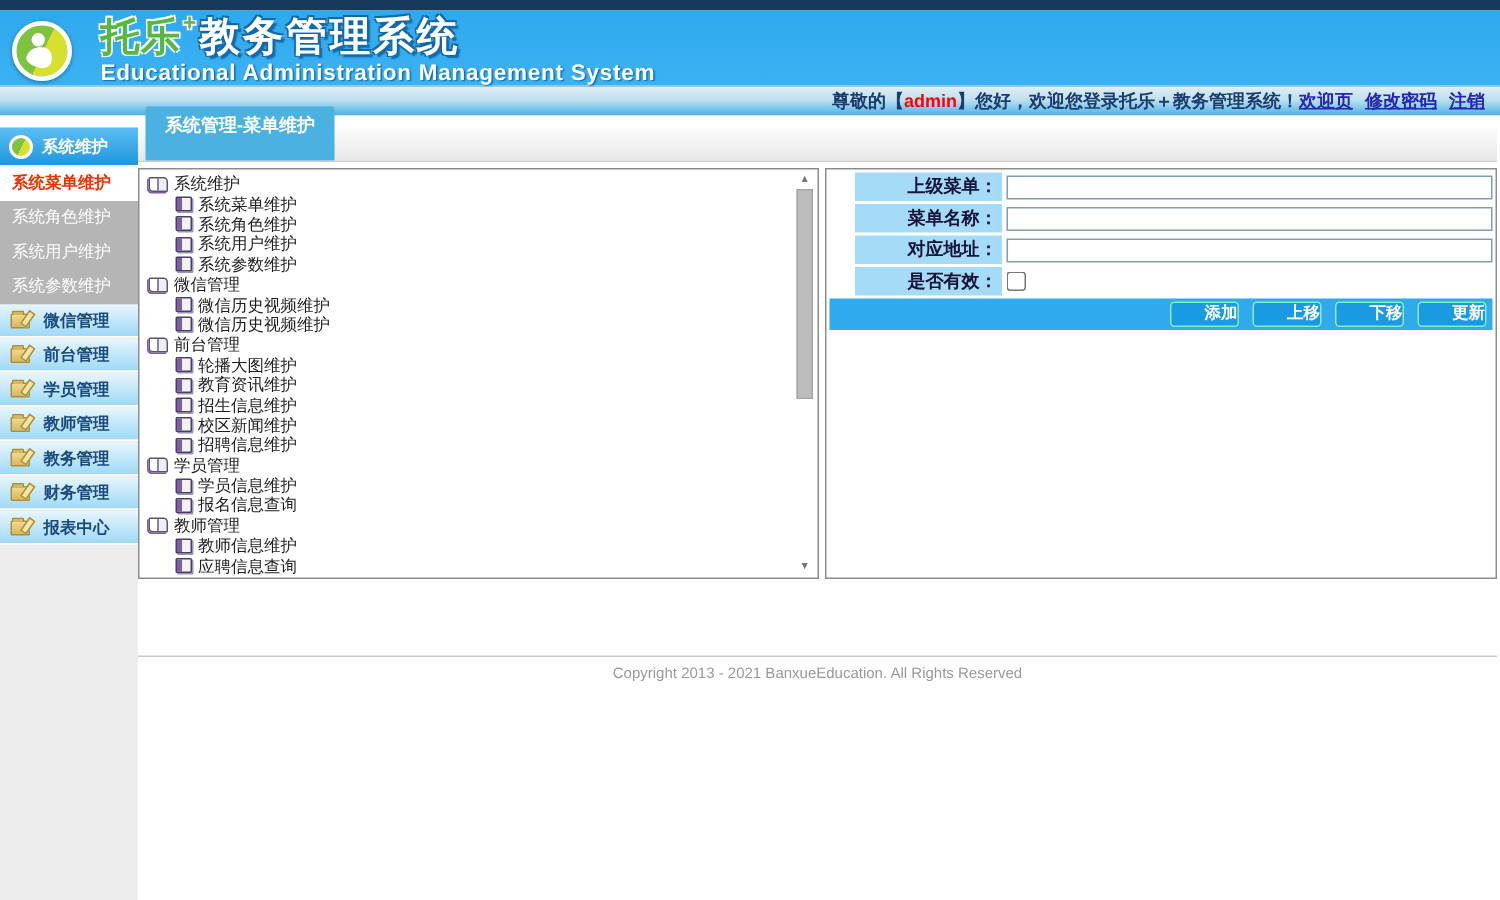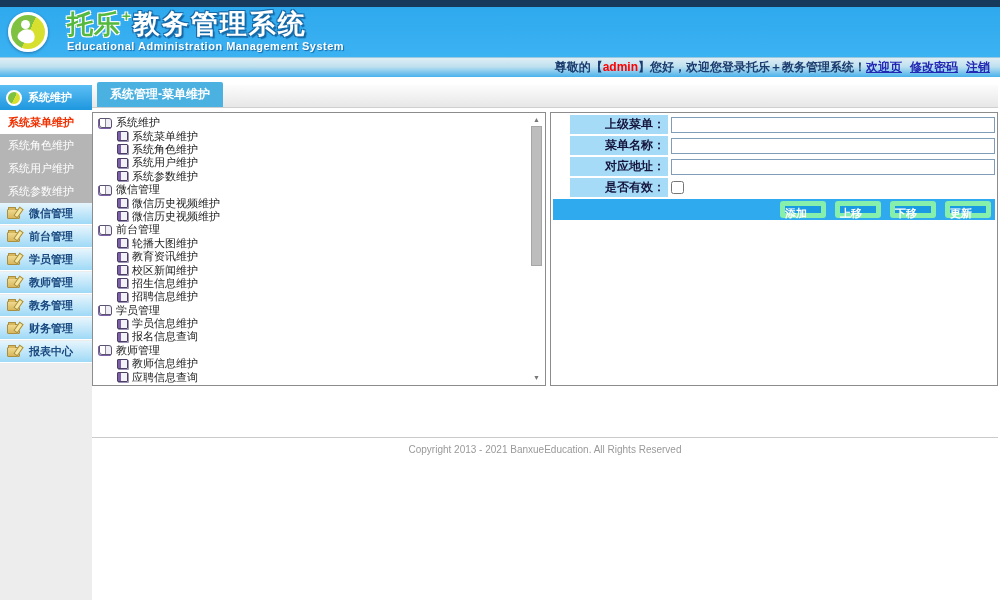--- a/index.html
+++ b/index.html
@@ -18,21 +18,21 @@
   .logo-circle::after { content:""; position:absolute; left:7px; top:14px; width:17px; height:14px;
     background:#fff; border-radius:60% 40% 50% 50%/70% 60% 40% 30%; transform:rotate(18deg); }
   .brand-block { margin-left:19px; line-height:1; }
   .brand-line { display:flex; align-items:flex-start; }
   .brand-cn { font-size:26px; font-weight:bold; color:#55B83F; letter-spacing:1px;
     text-shadow:-1px -1px 0 #fff,1px -1px 0 #fff,-1px 1px 0 #fff,1px 1px 0 #fff; }
   .brand-plus { font-size:15px; font-weight:bold; color:#55B83F; margin:-3px 2px 0 1px;
     text-shadow:-1px -1px 0 #fff,1px -1px 0 #fff,-1px 1px 0 #fff,1px 1px 0 #fff; }
   .brand-title { font-size:27px; font-weight:bold; color:#fff; letter-spacing:2px;
     text-shadow:-1px -1px 0 #1568A6,1px -1px 0 #1568A6,-1px 1px 0 #1568A6,2px 2px 1px #1568A6; }
-  .brand-sub { font-size:11px; font-weight:bold; color:#fff; margin-top:3px; letter-spacing:.5px;
+  .brand-sub { font-size:15px; font-weight:bold; color:#fff; margin-top:3px; letter-spacing:.5px;
     text-shadow:1px 1px 1px #1568A6; }
 
   
   .welcome-bar { height:20px; background:linear-gradient(#DFEDF4,#BFE0EF 45%,#49B2EC);
     border-top:1px solid #9CC9E0; display:flex; align-items:center; justify-content:flex-end;
     padding:0 10px 0 8px; font-size:12px; font-weight:bold; color:#1B3C6E; }
   .admin-name { color:#F00; }
   .welcome-links { display:flex; gap:8px; }
   .welcome-links a { color:#2328B4; text-decoration:underline; font-weight:bold; font-size:12px; }
 
@@ -60,21 +60,21 @@
     background:#D9B75C; border:1px solid #A98F3F; border-bottom:none; border-radius:1px 1px 0 0; }
   .side-item .folder::after { content:""; position:absolute; right:-2px; top:-3px; width:3px; height:9px;
     background:#F5E6A0; border:1px solid #A98F3F; transform:rotate(35deg); }
   .side-item span.lbl { font-size:11px; font-weight:bold; color:#1A4A80; }
 
   
   .main { flex:1; display:flex; flex-direction:column; padding-right:2px; }
   .tab-bar { height:23px; background:linear-gradient(#FCFCFC,#E7E7E7); border-bottom:1px solid #CFCFCF;
     display:flex; align-items:flex-end; padding-left:5px; }
   .tab-active { background:#4BB1E1; color:#fff; font-size:12px; font-weight:bold;
-    padding:4px 13px 4px 13px; border-radius:2px 2px 0 0; cursor:pointer; }
+    padding:4px 13px 15px 13px; border-radius:2px 2px 0 0; cursor:pointer; }
 
   .panels { display:flex; gap:4px; margin-top:4px; height:274px; }
   .tree-panel { width:454px; border:1px solid #8C8C8C; background:#fff; position:relative;
     overflow:hidden; padding-top:3px; flex:none; }
   .tree-row { height:13.4px; display:flex; align-items:center; font-size:11px; color:#1c1c1c;
     white-space:nowrap; cursor:pointer; }
   .tree-row.parent { padding-left:6px; font-weight:normal; }
   .tree-row.child { padding-left:24px; }
   .icon-book-open { width:13px; height:10px; flex:none; margin-right:4px; border:1px solid #5a5470;
     background:linear-gradient(90deg,#fff 44%,#8a8698 44%,#8a8698 56%,#efeef4 56%);
@@ -93,22 +93,22 @@
   .form-panel { flex:1; border:1px solid #8C8C8C; background:#fff; padding:2px; }
   .form-row { display:flex; height:19px; margin-bottom:2px; }
   .form-label { width:98px; flex:none; background:#A6DBF7; color:#14143C; font-size:12px;
     font-weight:bold; text-align:right; line-height:19px; padding-right:3px;margin-left:17px; }
   .form-value { flex:1; display:flex; align-items:center; padding-left:3px; }
   .form-value input[type=text] { width:100%; height:16px; border:1px solid #7F9DB9;
     font-size:11px; padding:0 2px; }
   .form-value input[type=checkbox] { width:13px; height:13px; accent-color:#E6E6E6; }
   .btn-bar { height:21px; background:#2FAAEF; display:flex; align-items:center;
     justify-content:flex-end; gap:9px; padding-right:4px; }
-  .btn { width:46px; height:17px; background:#1B9AE4; border:5px solid #86efac; border-radius:3px;
-    color:#fff; font-size:11px; font-weight:bold; line-height:15px; text-align:left; cursor:pointer; }
+  .btn { width:46px; height:17px; background:#1B9AE4; border:1px solid #86efac; border-radius:3px;
+    color:#fff; font-size:11px; font-weight:bold; line-height:15px; text-align:right; cursor:pointer; }
 
   .footer-area { margin-top:51px; border-top:1px solid #CBCBCB; text-align:center; }
   .copyright { font-size:10px; color:#999; margin-top:6px; }
 </style>
 </head>
 <body>
 
 <div class="top-strip"></div>
 
 <div class="banner">
@@ -229,25 +229,25 @@
             <div class="tree-row child">
               <span class="icon-book"></span>
               <span>轮播大图维护</span>
             </div>
             <div class="tree-row child">
               <span class="icon-book"></span>
               <span>教育资讯维护</span>
             </div>
             <div class="tree-row child">
               <span class="icon-book"></span>
+              <span>招生信息维护</span>
+            </div>
+            <div class="tree-row child">
+              <span class="icon-book"></span>
               <span>校区新闻维护</span>
-            </div>
-            <div class="tree-row child">
-              <span class="icon-book"></span>
-              <span>招生信息维护</span>
             </div>
             <div class="tree-row child">
               <span class="icon-book"></span>
               <span>招聘信息维护</span>
             </div>
             <div class="tree-row parent">
               <span class="icon-book-open"></span>
               <span>学员管理</span>
             </div>
             <div class="tree-row child">

